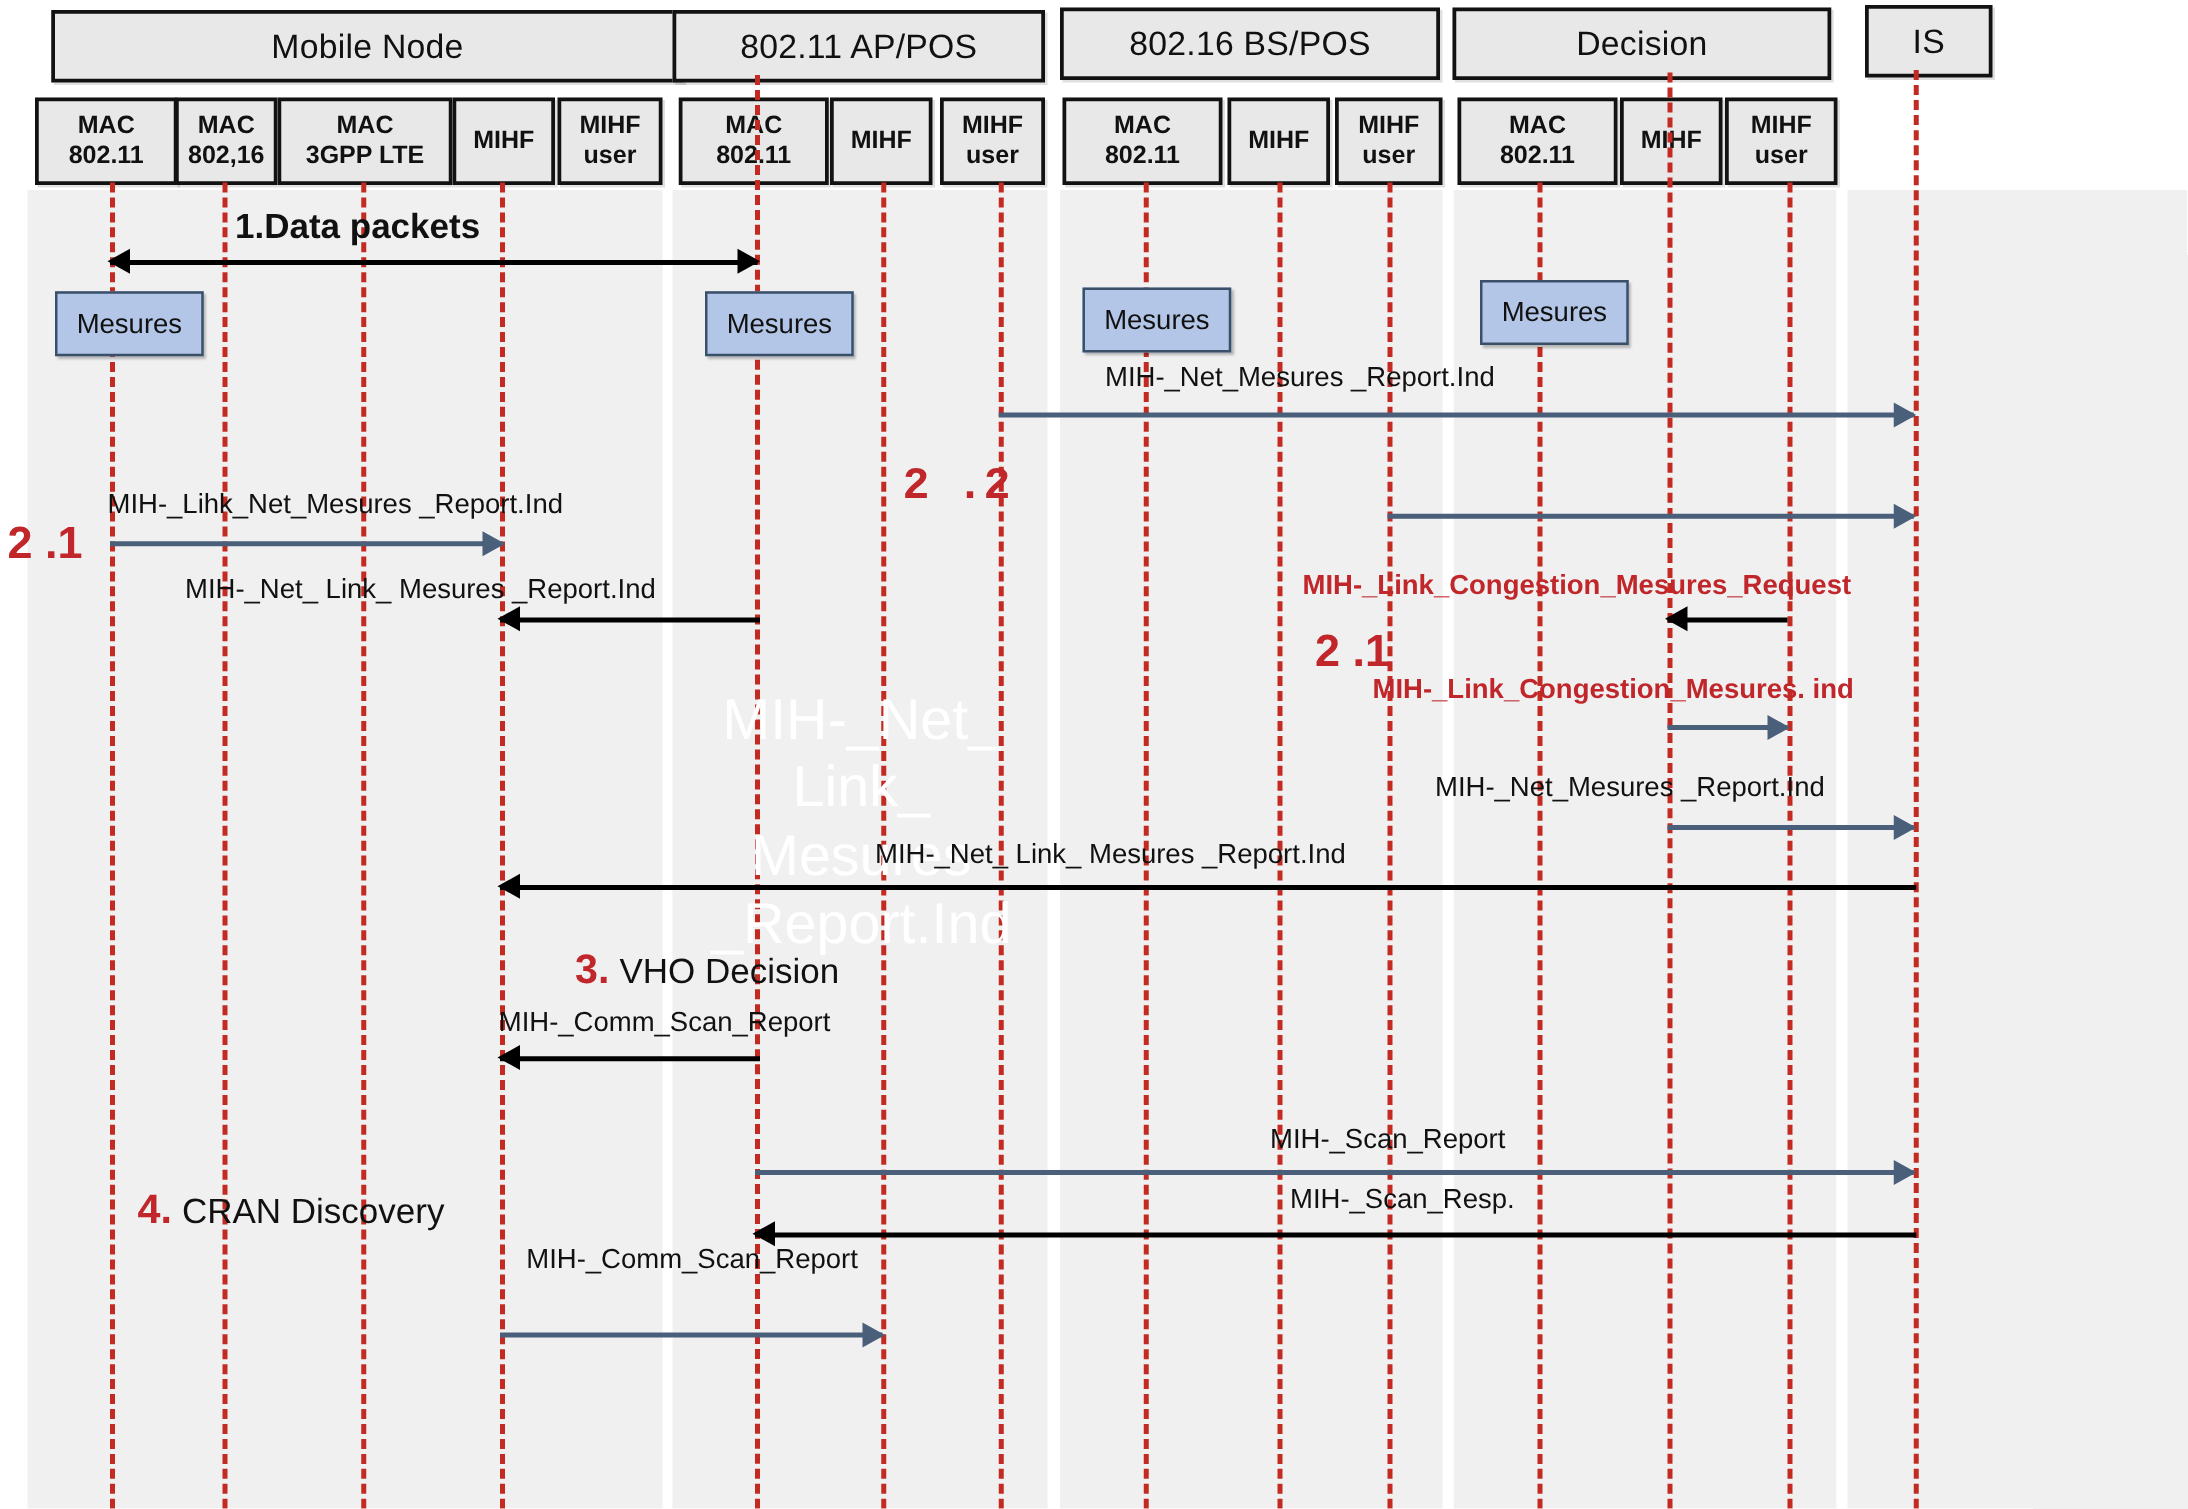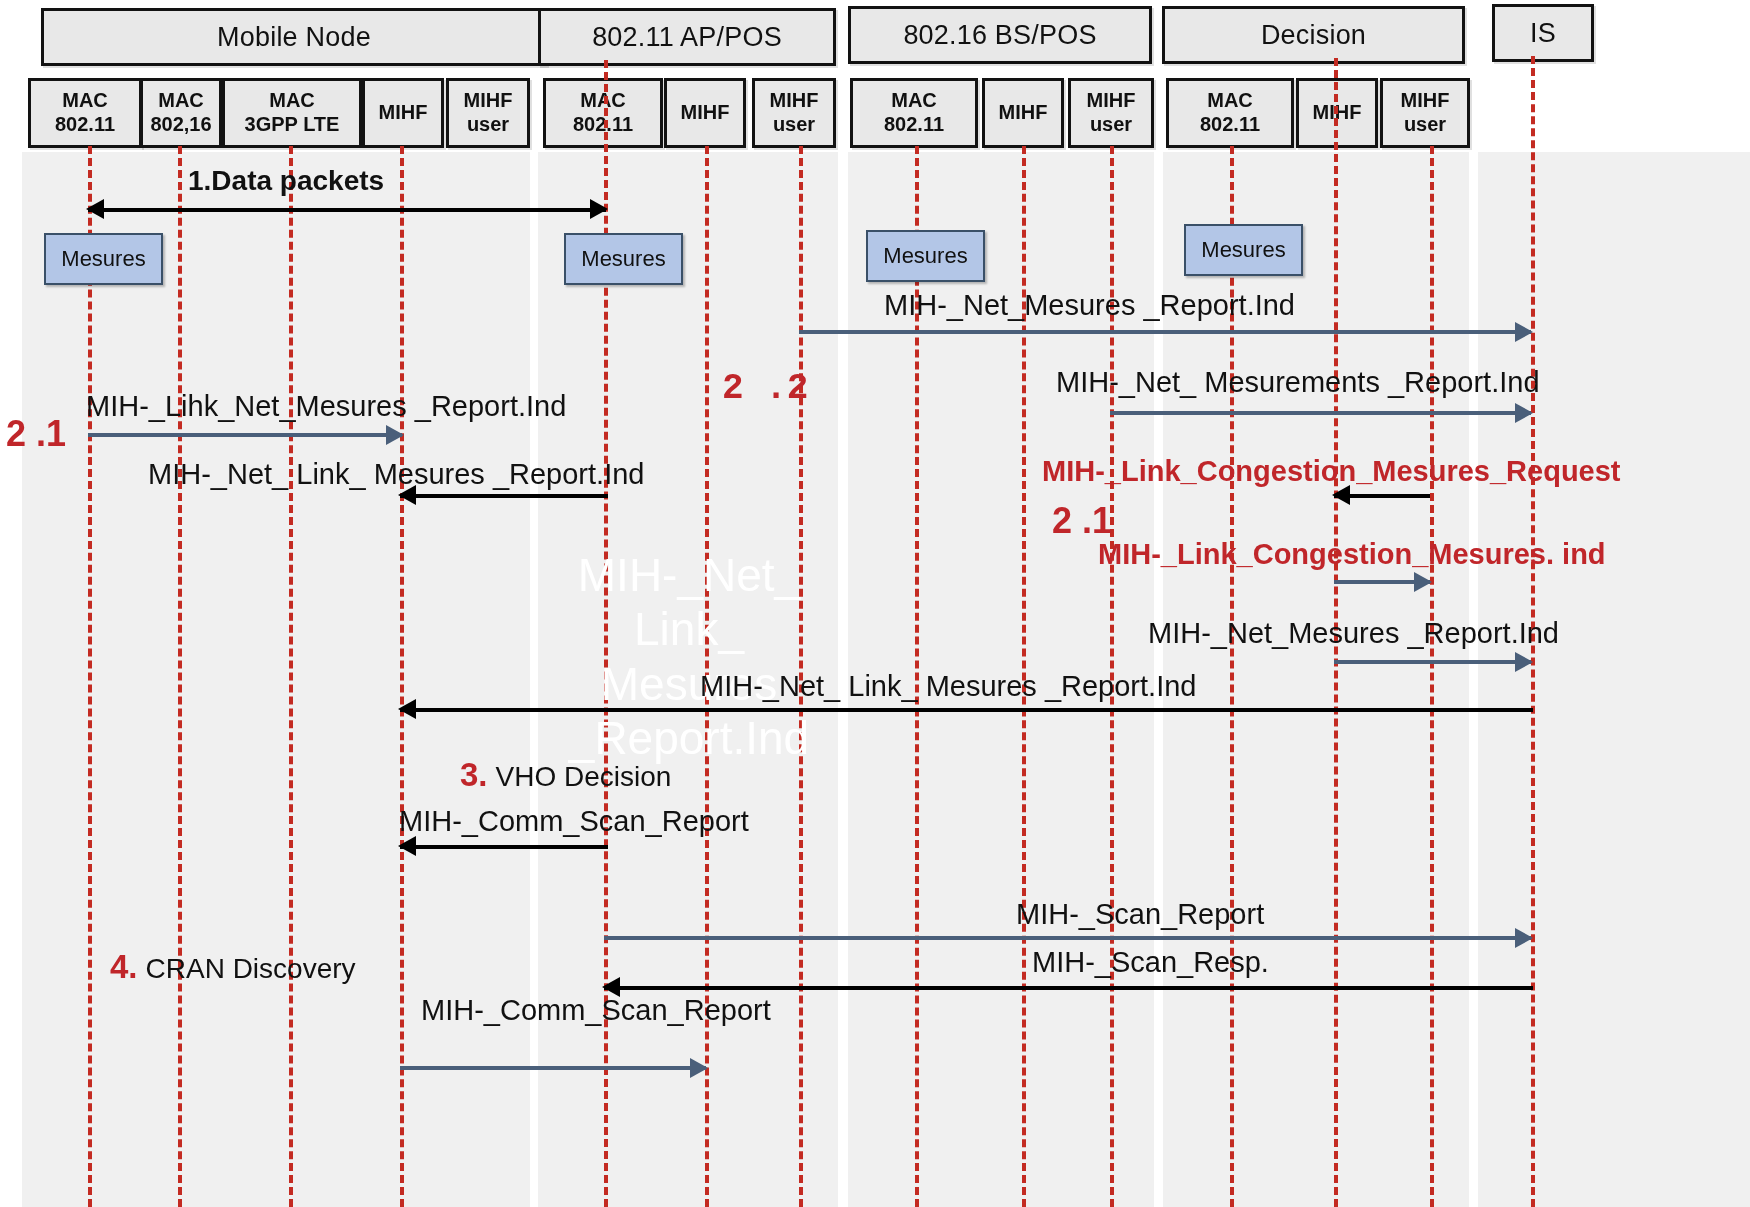--- a/index.html
+++ b/index.html
@@ -41,21 +41,21 @@
   .arrow .shaft{position:absolute;left:0;top:0;width:100%;}
   .arrow.blk .shaft{border-top:4px solid #000;}
   .arrow.blu .shaft{border-top:4px solid #4a5f7a;}
   .head{position:absolute;width:0;height:0;top:-9px;}
   .arrow.blk .head.r{right:-2px;border-left:18px solid #000;border-top:10px solid transparent;border-bottom:10px solid transparent;}
   .arrow.blk .head.l{left:-2px;border-right:18px solid #000;border-top:10px solid transparent;border-bottom:10px solid transparent;}
   .arrow.blu .head.r{right:-2px;border-left:18px solid #4a5f7a;border-top:10px solid transparent;border-bottom:10px solid transparent;}
   .arrow.thin .head.r,.arrow.thin .head.l{top:-8px;}
 
   
-  .lbl{position:absolute;font-size:29px;color:#111;white-space:nowrap;}
+  .lbl{position:absolute;font-size:22px;color:#111;white-space:nowrap;}
   .lbl.red{color:#c0262a;font-weight:bold;}
   .step{position:absolute;font-size:33px;font-weight:bold;color:#c0262a;white-space:nowrap;}
   .step.big{font-size:36px;}
   .steprow{position:absolute;white-space:nowrap;font-size:28px;color:#111;}
   .steprow b{color:#c0262a;font-size:33px;font-weight:bold;margin-right:8px;}
   .bigtitle{position:absolute;font-size:28px;font-weight:bold;color:#111;white-space:nowrap;}
 
   
   .ghost{
     position:absolute;color:#ffffff;font-size:46px;line-height:1.18;
@@ -185,21 +185,20 @@
   </div>
 
   <div class="lbl" style="left:884px;top:289px;">MIH-_Net_Mesures _Report.Ind</div>
   <div class="arrow blu thin" style="left:799px;top:330px;width:732px;">
     <div class="shaft"></div>
     <div class="head r"></div>
   </div>
 
   <div class="step big" style="left:722px;top:368px;font-family:Liberation Mono, monospace;">2 .2</div>
 
-  <div class="lbl" style="left:1056px;top:366px;">MIH-_Net_ Mesurements _Report.Ind</div>
   <div class="arrow blu thin" style="left:1110px;top:411px;width:421px;">
     <div class="shaft"></div>
     <div class="head r"></div>
   </div>
 
   <div class="step big" style="left:6px;top:413px;">2 .1</div>
 
   <div class="lbl" style="left:86px;top:390px;">MIH-_Lihk_Net_Mesures _Report.Ind</div>
   <div class="arrow blu thin" style="left:88px;top:433px;width:314px;">
     <div class="shaft"></div>

